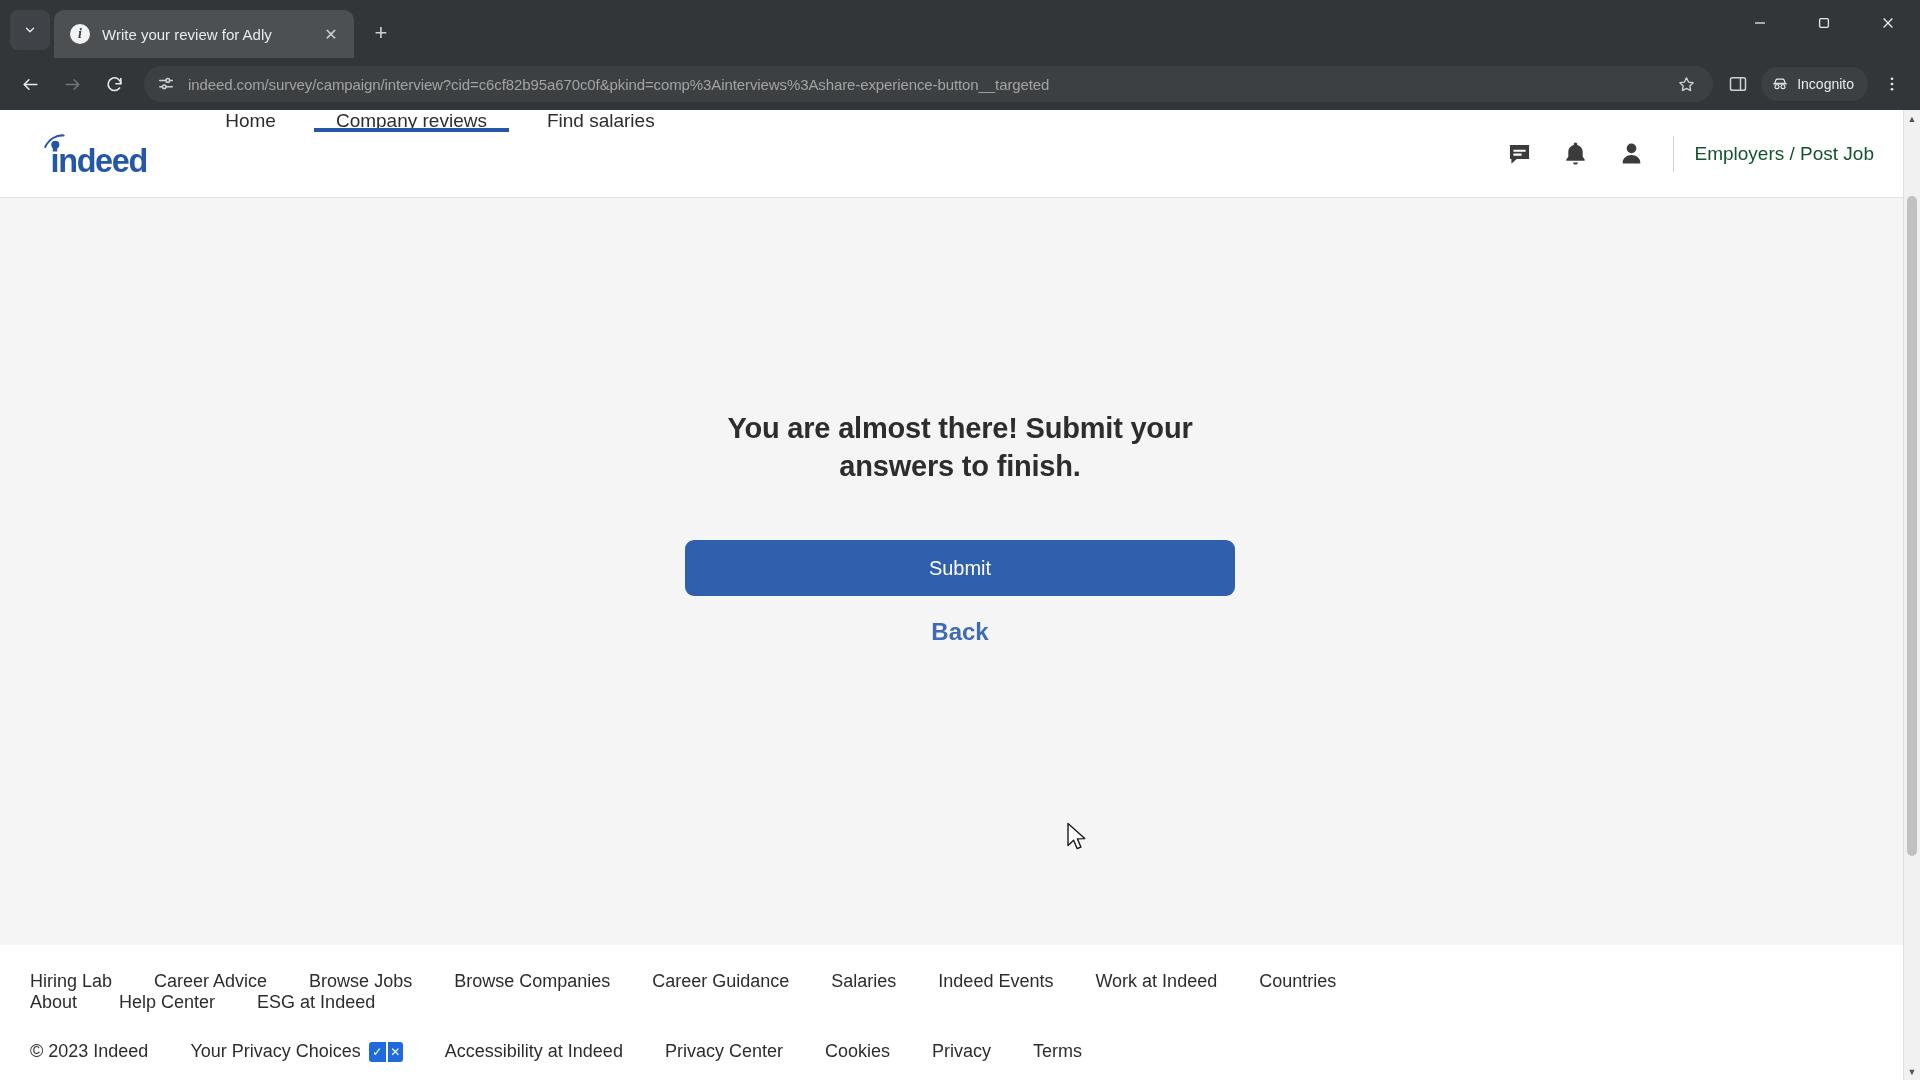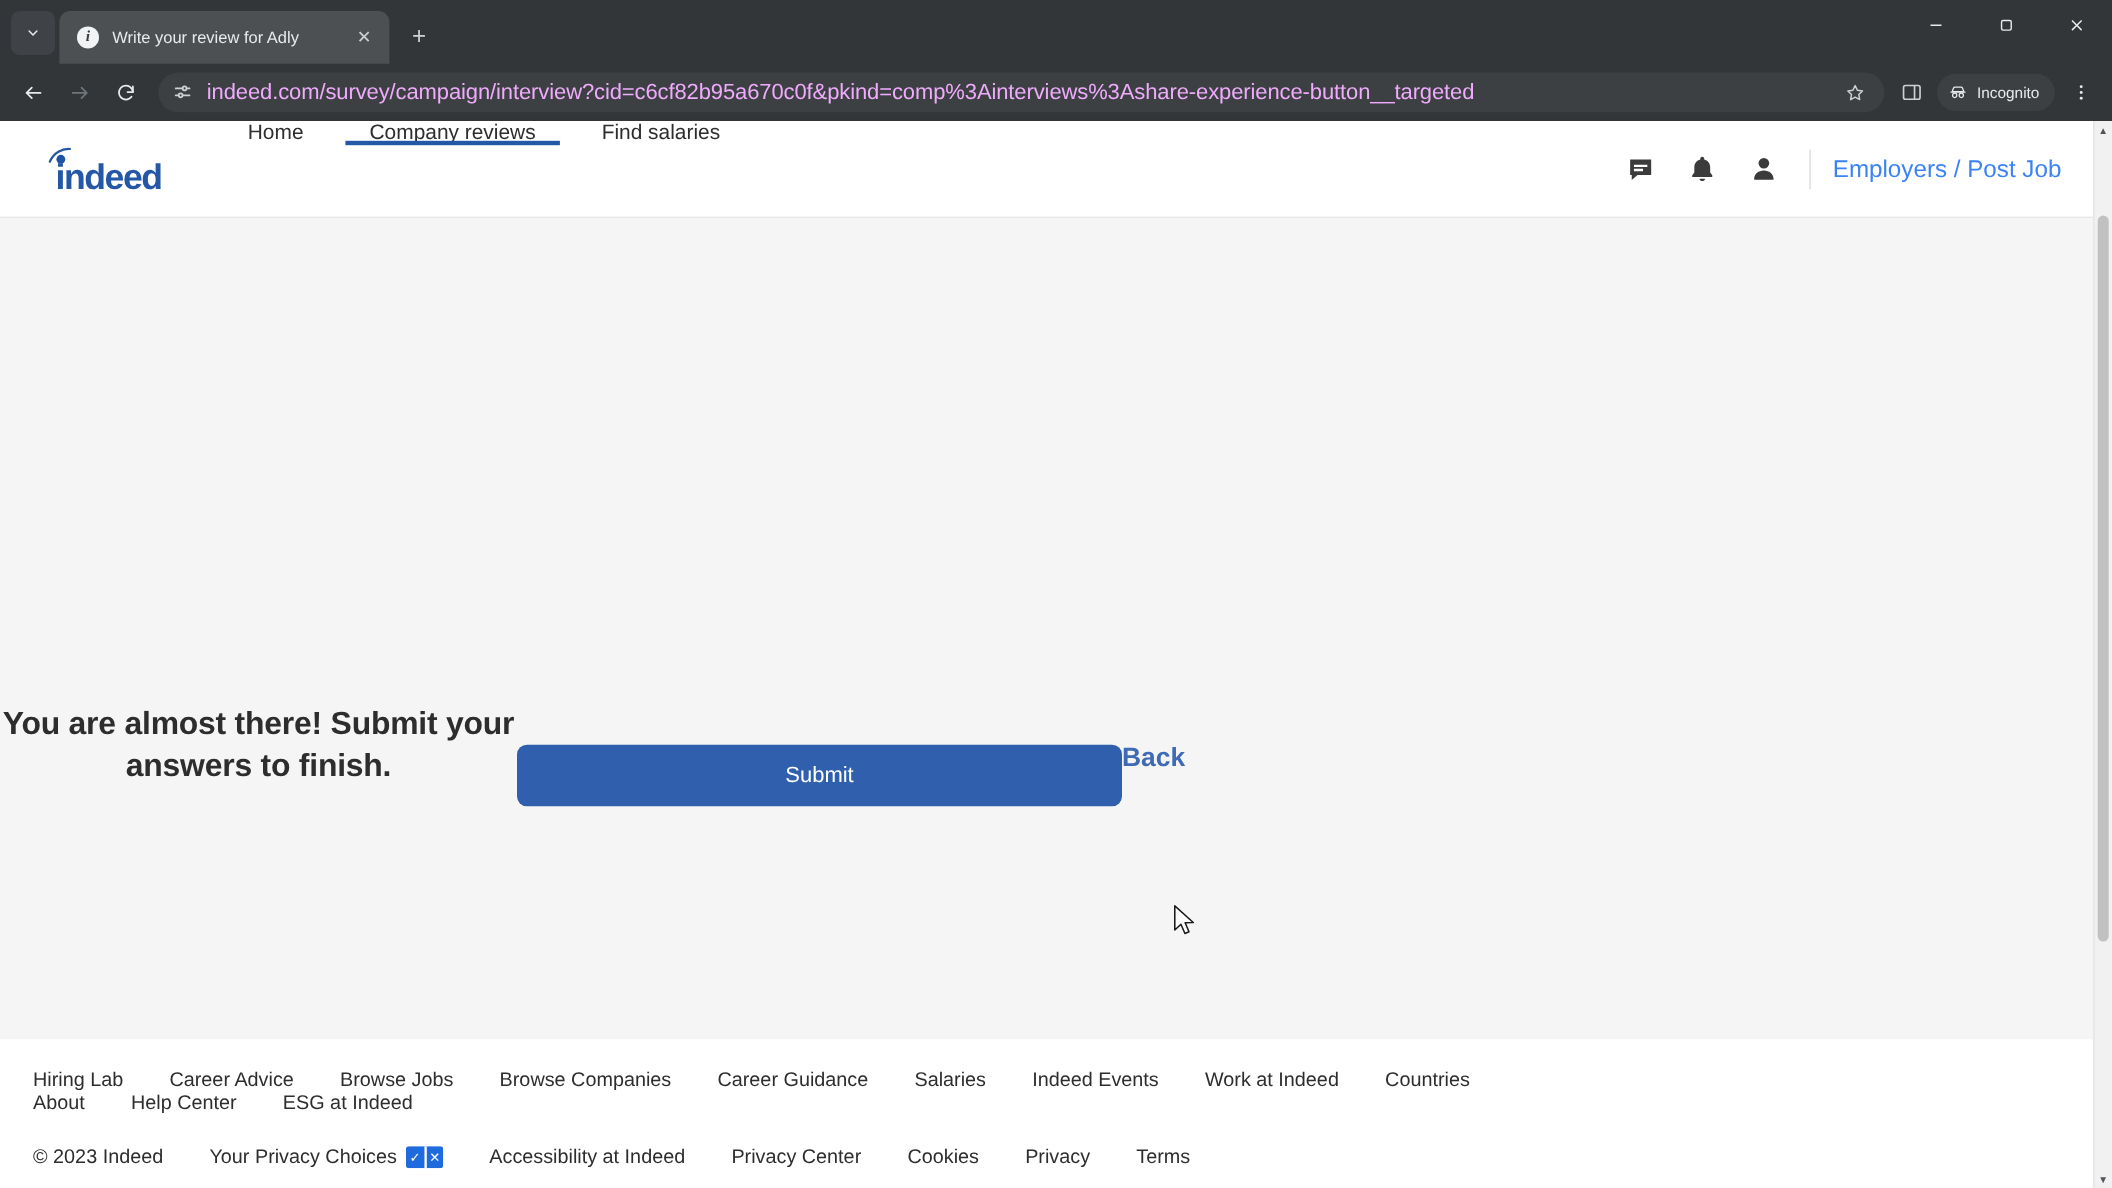--- a/index.html
+++ b/index.html
@@ -79,21 +79,21 @@
   .omnibox {
     flex: 1; height: 36px; background: #3c4043; border-radius: 18px;
     display: flex; align-items: center; padding: 0 12px 0 8px;
     margin: 0 8px; min-width: 0;
   }
   .omni-lead {
     width: 28px; height: 28px; display:flex; align-items:center; justify-content:center;
     flex: none; color: #cdd1d4;
   }
   .omni-url {
-    flex: 1; color: #f0abfc; font-size: 20px; white-space: nowrap;
+    flex: 1; color: #a3a3a3; font-size: 15px; white-space: nowrap;
     overflow: hidden; text-overflow: ellipsis; padding-left: 8px;
     letter-spacing: -0.1px;
   }
   .omni-icon {
     width: 30px; height: 30px; display:flex; align-items:center; justify-content:center;
     flex: none; color: #cdd1d4;
   }
   .incognito-pill {
     height: 34px; border-radius: 17px; background: #3c4043;
     display: flex; align-items: center; gap: 8px; padding: 0 14px 0 10px;
@@ -134,28 +134,28 @@
   .hdr-right {
     margin-left: auto; display: flex; align-items: center; gap: 0;
   }
   .hdr-icon {
     width: 56px; height: 56px; display:flex; align-items:center; justify-content:center;
     color: #2d2d2d;
   }
   .hdr-icon svg { width: 27px; height: 27px; fill: #3b3b3b; }
   .hdr-divider { width:1px; height: 36px; background: #d4d2d0; margin: 0 14px; }
   .hdr-employers {
-    color: #3b82f6; font-size: 22px; text-decoration: none; white-space: nowrap;
+    color: #14532d; font-size: 19px; text-decoration: none; white-space: nowrap;
     padding: 0 6px;
   }
 
   
   .survey {
     flex: 1; background: #f5f5f5; display: flex;
-    flex-direction: row; align-items: center;
+    flex-direction: column; align-items: center;
     padding-top: 212px; overflow: hidden;
   }
   .survey-heading {
     width: 470px; text-align: center;
     font-size: 29px; font-weight: bold; color: #2d2d2d;
     line-height: 1.30; letter-spacing: -0.2px;
   }
   .submit-btn {
     margin-top: 55px; width: 550px; height: 56px;
     background: #2f5fad; border: none; border-radius: 9px;

